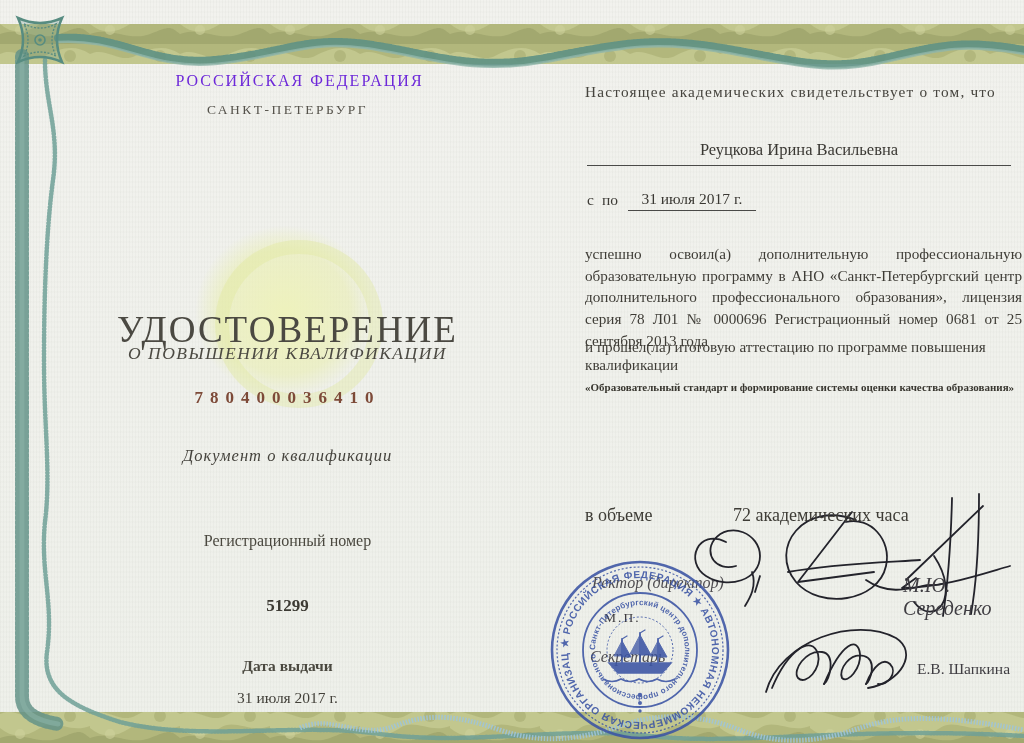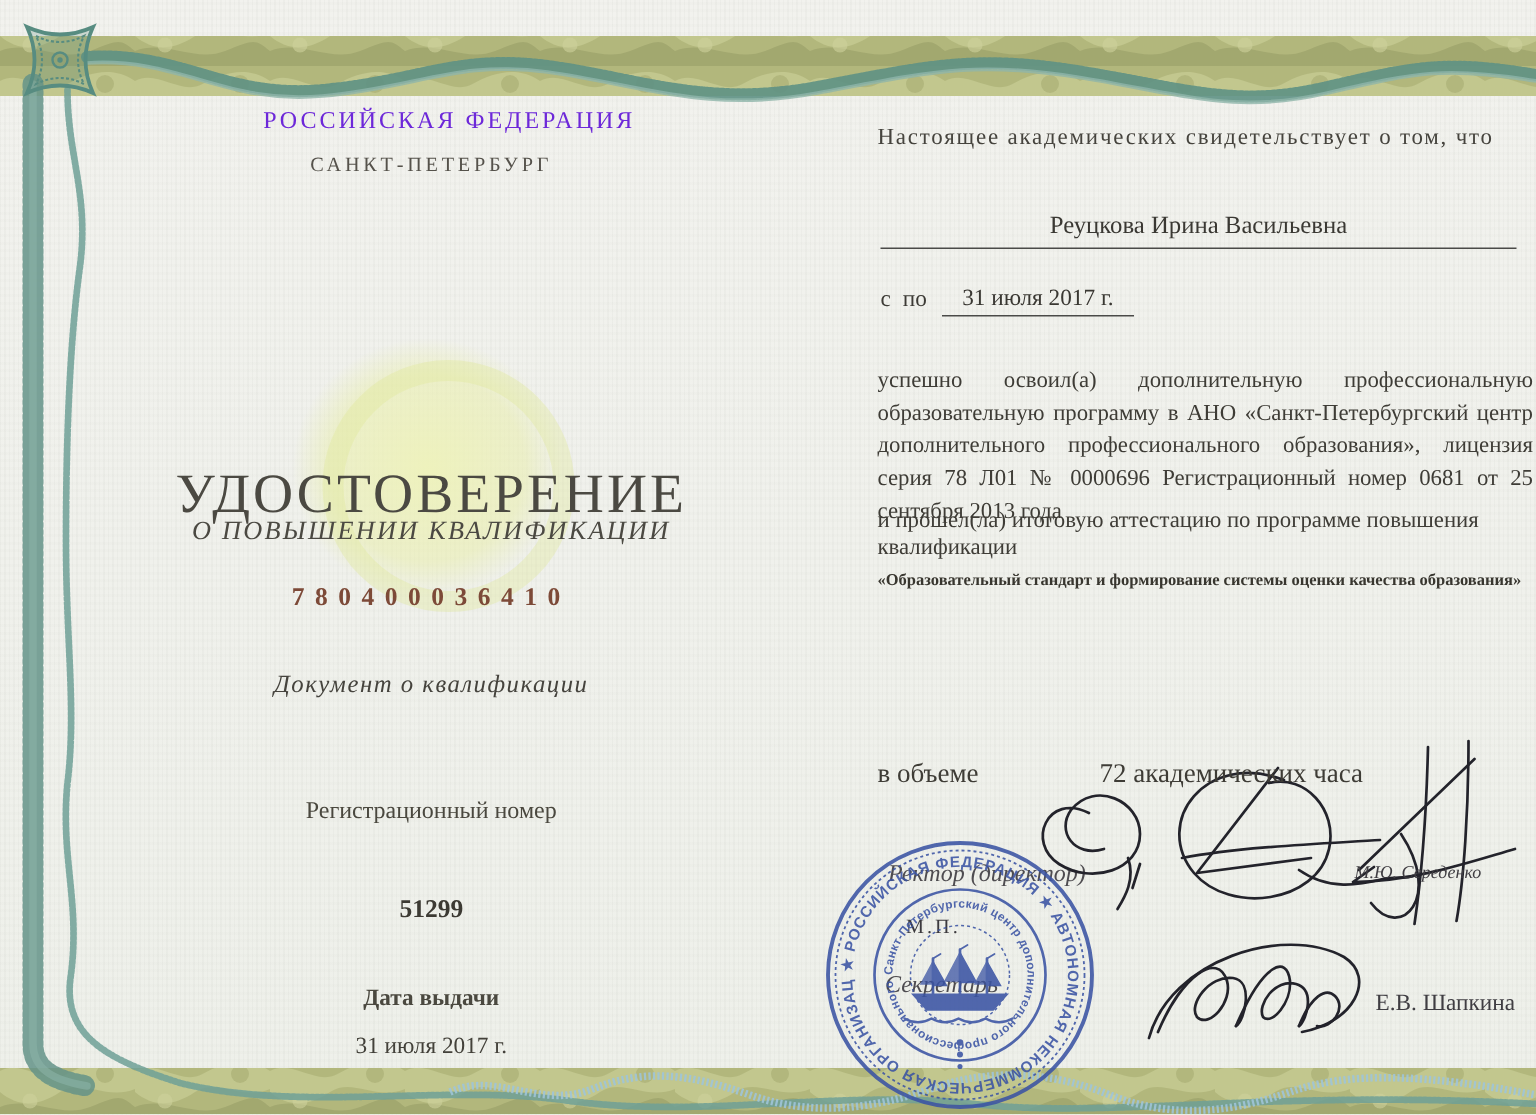--- a/index.html
+++ b/index.html
@@ -36,21 +36,21 @@
   .body-par{position:absolute;left:0;top:243px;width:100%;font-size:15.2px;line-height:1.43;
             text-align:justify;color:#3e3c36;}
   .attest{position:absolute;left:0;top:338px;width:100%;font-size:15.2px;color:#3e3c36;}
   .program{position:absolute;left:0;top:380px;width:100%;font-size:11px;font-weight:bold;line-height:1.4;color:#38362f;}
   .volume-row{position:absolute;left:0;top:505px;width:100%;font-size:18px;color:#3e3c36;}
   .volume-row .vol-val{position:absolute;left:148px;top:0;font-weight:normal;}
   
   .sig-label{position:absolute;font-size:16px;font-style:italic;color:#4e4c50;z-index:2;}
   .rector-label{left:592px;top:574px;}
   .secretary-label{left:590px;top:648px;}
-  .sig-name{position:absolute;font-size:12px;color:#3f3d42;z-index:5;}
+  .sig-name{position:absolute;font-size:20px;color:#3f3d42;z-index:5;}
   .rector-name{left:903px;top:574px;font-style:italic;}
   .secretary-name{left:917px;top:660px;font-size:15.5px;}
   .mp-mark{position:absolute;left:604px;top:610px;font-size:13.5px;letter-spacing:2px;color:#3c3a3e;z-index:2;}
   
   #border-svg{position:absolute;left:0;top:0;z-index:1;pointer-events:none;}
   #stamp-svg{position:absolute;left:545px;top:555px;z-index:3;opacity:.88;pointer-events:none;}
   #sig-svg{position:absolute;left:0;top:0;z-index:4;pointer-events:none;}
   .rosette{position:absolute;left:160px;top:192px;width:250px;height:240px;z-index:0;
     background:
       radial-gradient(closest-side, rgba(238,242,186,.95), rgba(233,238,172,.55) 52%, rgba(233,238,172,0) 72%);}

